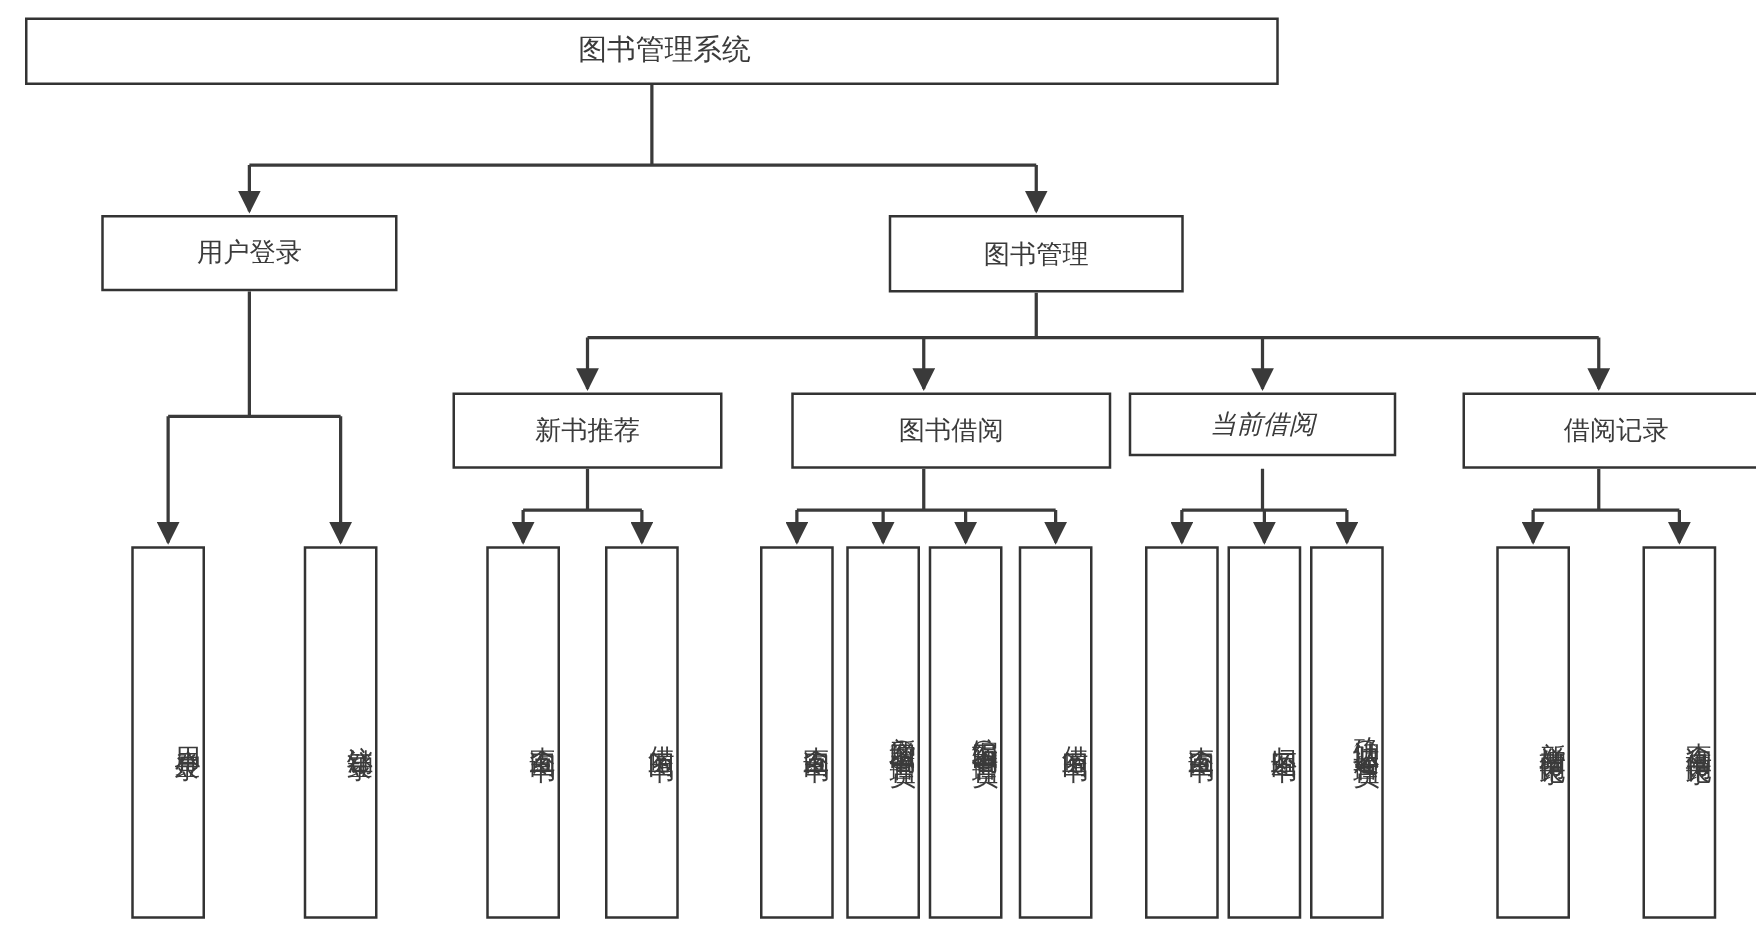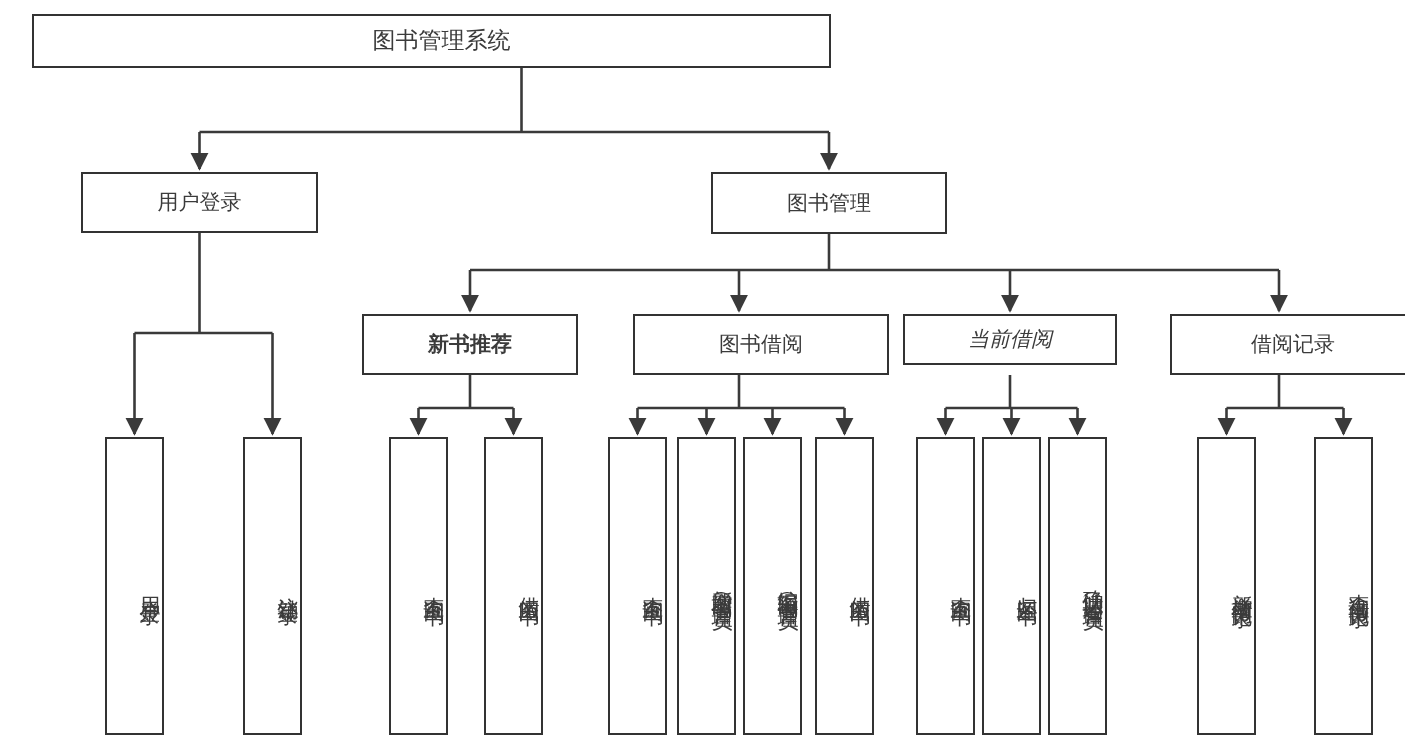--- a/index.html
+++ b/index.html
@@ -108,35 +108,35 @@
         <path d="M 945.5 408 L 945.5 434" marker-end="url(#arrow)"></path>
         <path d="M 1011.5 408 L 1011.5 434" marker-end="url(#arrow)"></path>
         <path d="M 1077.5 408 L 1077.5 434" marker-end="url(#arrow)"></path>
         <path d="M 1279 375 L 1279 408"></path>
         <path d="M 1226.5 408 L 1343.5 408"></path>
         <path d="M 1226.5 408 L 1226.5 434" marker-end="url(#arrow)"></path>
         <path d="M 1343.5 408 L 1343.5 434" marker-end="url(#arrow)"></path>
       </g>
   </svg>
 
-  <div class="node root" style="left: 32px; top: 14px; width: 799px; height: 54px; padding-left: 20px;">
+  <div class="node root" style="left: 20px; top: 14px; width: 1003px; height: 54px; padding-left: 20px;">
     <span class="label">图书管理系统</span>
   </div>
 
   <div id="level1-nodes">
       <div class="node level1" style="left: 81px; top: 172px; width: 237px; height: 61px;">
         <span class="label">用户登录</span>
       </div>
       <div class="node level1" style="left: 711px; top: 172px; width: 236px; height: 62px;">
         <span class="label">图书管理</span>
       </div>
     </div>
 
   <div id="level2-nodes">
-      <div class="node level2" style="left: 362px; top: 314px; width: 216px; height: 61px; font-weight: bold;">
+      <div class="node level2" style="left: 362px; top: 314px; width: 216px; height: 61px;">
         <span class="label">新书推荐</span>
       </div>
       <div class="node level2" style="left: 633px; top: 314px; width: 256px; height: 61px;">
         <span class="label">图书借阅</span>
       </div>
       <div class="node level2" style="left: 903px; top: 314px; width: 214px; height: 51px; font-style: italic;">
         <span class="label">当前借阅</span>
       </div>
       <div class="node level2" style="left: 1170px; top: 314px; width: 246px; height: 61px; align-items: center;">
         <span class="label">借阅记录</span>

